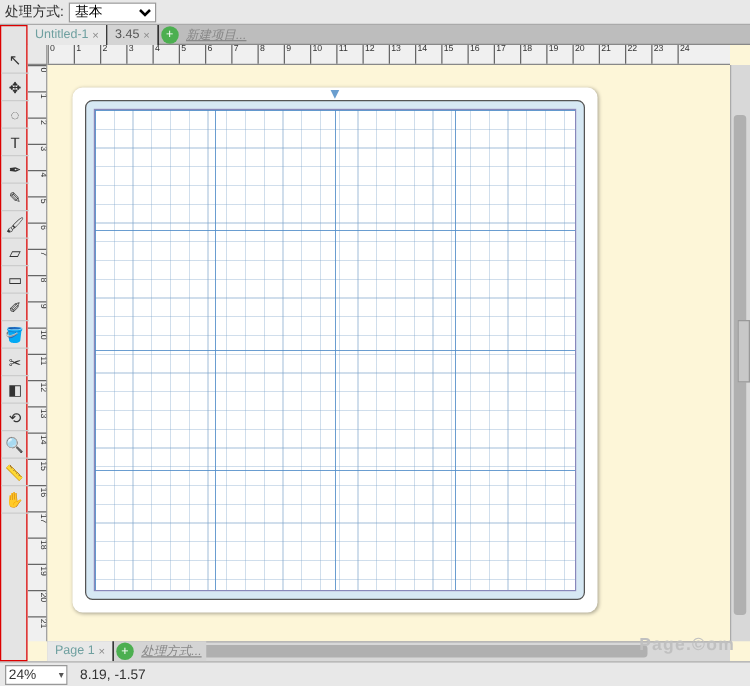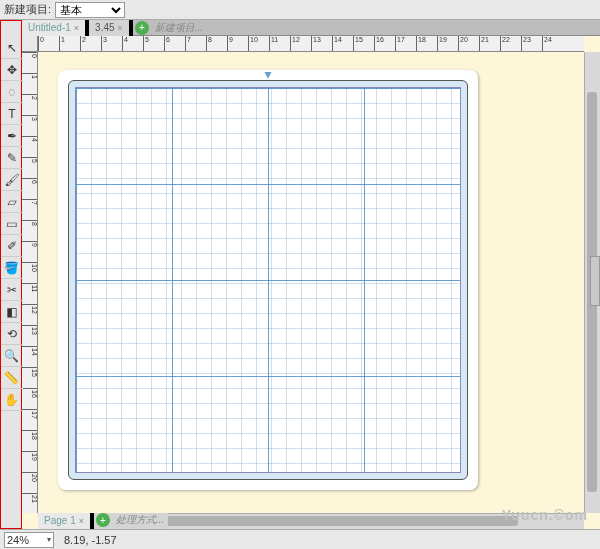--- a/index.html
+++ b/index.html
@@ -1,25 +1,25 @@
 <!DOCTYPE html>
 <html><head>
 <meta charset="utf-8">
 <style>
   * { box-sizing: border-box; margin: 0; padding: 0; }
   body { font-family: "Microsoft YaHei", sans-serif; font-size: 11px; background: #e8e8e8; width: 600px; height: 549px; overflow: hidden; color: #333; }
   .top-bar { height: 20px; background: #e8e8e8; border-bottom: 1px solid #aaa; display: flex; align-items: center; padding: 0 4px; gap: 4px; }
   .top-bar select { font-size: 11px; height: 16px; width: 70px; border: 1px solid #999; background: #fff; }
   .tab-strip { height: 16px; background: #bdbdbd; display: flex; align-items: center; border-bottom: 1px solid #888; }
   .tab-strip.top { position: absolute; left: 22px; top: 20px; right: 0; }
-  .tab { padding: 0 6px; height: 16px; line-height: 16px; background: #d4d4d4; border-right: 4px solid #000000; font-size: 10px; color: #555; display: flex; align-items: center; gap: 3px; }
+  .tab { padding: 0 6px; height: 16px; line-height: 16px; background: #d4d4d4; border-right: 1px solid #000000; font-size: 10px; color: #555; display: flex; align-items: center; gap: 3px; }
   .tab.active { background: #e8e8e8; color: #6fa0a0; }
   .tab-close { font-size: 9px; color: #888; cursor: pointer; }
   .tab-add { width: 14px; height: 14px; border-radius: 50%; background: #4caf50; color: #fff; display: flex; align-items: center; justify-content: center; margin: 0 2px; font-size: 10px; }
-  .tab-new { color: #888; font-style: italic; font-size: 10px; padding: 0 4px; }
+  .tab-new { color: #888; font-style: italic; font-size: 10px; padding: 0 4px; text-decoration: underline; }
   .toolbox { position: absolute; left: 0; top: 20px; width: 22px; bottom: 20px; background: #e4e4e4; border-right: 1px solid #aaa; display: flex; flex-direction: column; padding-top: 16px; border: 1px solid #d00; border-right: 1px solid #d00; z-index: 5; }
   .tool-btn { width: 22px; height: 22px; display: flex; align-items: center; justify-content: center; border-bottom: 1px solid #ccc; cursor: pointer; font-size: 12px; }
   .workspace { position: absolute; left: 22px; top: 36px; right: 0; bottom: 20px; background: #fdf6d8; overflow: hidden; }
   .ruler-h { position: absolute; left: 16px; top: 0; right: 16px; height: 16px; background: #f0f0f0; border-bottom: 1px solid #888; font-size: 7px; overflow: hidden; }
   .ruler-v { position: absolute; left: 0; top: 16px; width: 16px; bottom: 16px; background: #f0f0f0; border-right: 1px solid #888; font-size: 7px; overflow: hidden; }
   .ruler-corner { position: absolute; left: 0; top: 0; width: 16px; height: 16px; background: #e8e8e8; border-right: 1px solid #888; border-bottom: 1px solid #888; }
   .ruler-h .tick { position: absolute; top: 0; height: 16px; border-left: 1px solid #666; padding-left: 1px; }
   .ruler-v .tick { position: absolute; left: 0; width: 16px; border-top: 1px solid #666; writing-mode: vertical-rl; text-orientation: mixed; padding-top: 1px; }
   .canvas-view { position: absolute; left: 16px; top: 16px; right: 16px; bottom: 16px; background: #fdf6d8; overflow: hidden; }
   .page { position: absolute; left: 20px; top: 18px; width: 420px; height: 420px; background: #fff; box-shadow: 1px 1px 3px rgba(0,0,0,0.3); border-radius: 8px; }
@@ -38,29 +38,29 @@
   }
   .page-marker { position:absolute; top:-4px; left:50%; transform:translateX(-50%); color:#6a9ecf; font-size:14px; }
   .hscroll { position: absolute; left: 16px; right: 16px; bottom: 0; height: 16px; background: #d8d8d8; border-top: 1px solid #aaa; display:flex; align-items:center; }
   .vscroll { position: absolute; right: 0; top: 16px; bottom: 16px; width: 16px; background: #d8d8d8; border-left: 1px solid #aaa; }
   .thumb-h { position:absolute; top:2px; left:60px; width:420px; height:10px; background:#b0b0b0; border-radius:3px; }
   .thumb-v { position:absolute; left:2px; top:40px; width:10px; height:400px; background:#b0b0b0; border-radius:3px; }
   .status-bar { position: absolute; left: 0; right: 0; bottom: 0; height: 20px; background: #e8e8e8; border-top: 1px solid #aaa; display: flex; align-items: center; gap: 10px; padding: 0 4px; font-size: 11px; margin-top: 26px; }
   .zoom-box { height: 16px; width: 50px; border: 1px solid #999; display:flex; align-items:center; justify-content:space-between; padding:0 2px; background:#fff;}
   .zoom-box .arrow { font-size:8px; color:#555; }
   .watermark { position:absolute; right:12px; bottom:26px; font-size:14px; font-family: Arial, sans-serif; color:#c0c0c0; font-weight:bold; letter-spacing:1px; pointer-events:none; }
-  .bottom-tabs { position:absolute; left:16px; bottom:0; height:16px; display:flex; background:#d4d4d4; z-index:2;}
+  .bottom-tabs { position:absolute; left:16px; bottom:0; height:16px; display:flex; align-items:center; background:#d4d4d4; z-index:2;}
   .bottom-tabs .tab { height:16px; }
   .side-flyout { position:absolute; right:0; top:220px; width:10px; height:50px; background:#c8c8c8; border:1px solid #999; }
 </style>
 </head>
 <body>
 
 <div class="top-bar">
-  <span>新建项目:</span>
+  <span>处理方式:</span>
   <select>
     <option>基本</option>
   </select>
 </div>
 
 <div class="toolbox">
     <div class="tool-btn">↖</div>
     <div class="tool-btn">✥</div>
     <div class="tool-btn">◌</div>
     <div class="tool-btn">T</div>
@@ -171,13 +171,13 @@
 </div>
 
 <div class="status-bar">
   <div class="zoom-box">
     <span>24%</span>
     <span class="arrow">▾</span>
   </div>
   <span>8.19, -1.57</span>
 </div>
 
-<div class="watermark">Yuucn.©om</div>
+<div class="watermark">Page.©om</div>
 
 </body></html>

